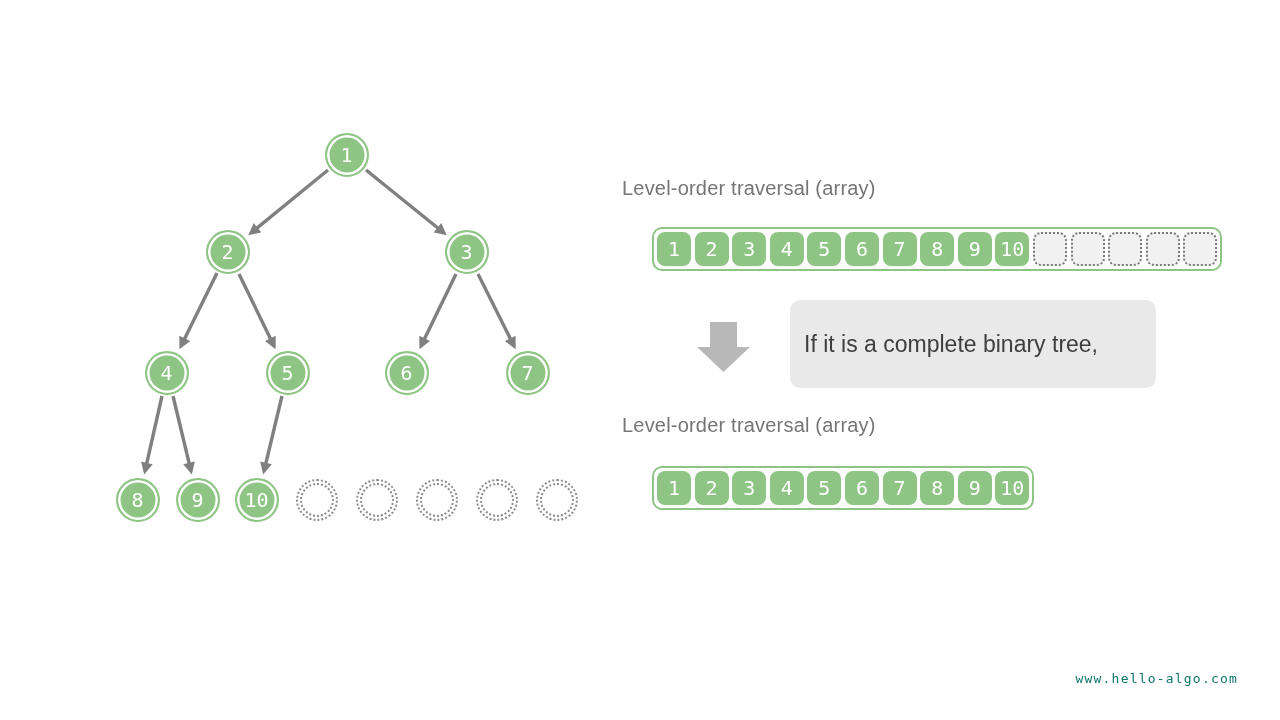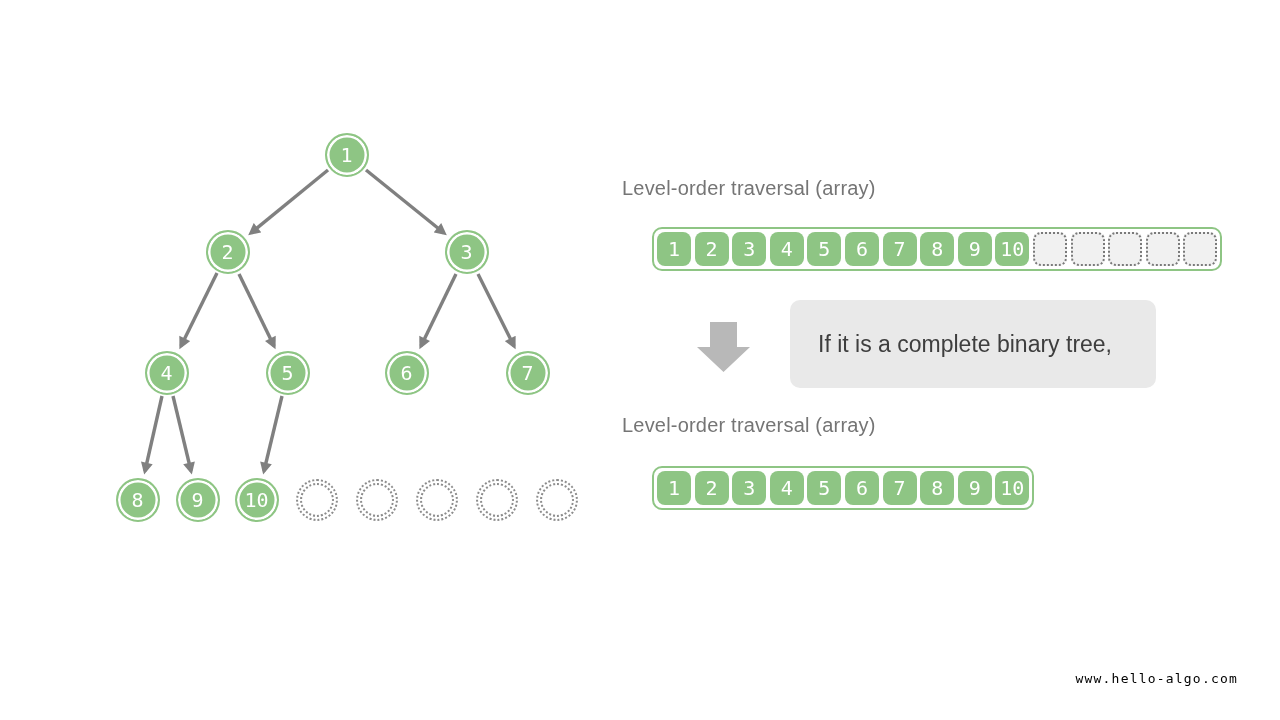--- a/index.html
+++ b/index.html
@@ -39,26 +39,26 @@
     width:34px;height:34px;border-radius:8px;background:#8ec584;
     display:flex;align-items:center;justify-content:center;
     color:#ffffff;font-family:"DejaVu Sans Mono",monospace;font-size:20px;
   }
   .cell.empty{
     background:#f1f1f1;border:2px dotted #7a7a7a;width:30px;height:30px;border-radius:8px;
   }
   .note-box{
     position:absolute;left:790px;top:300px;width:366px;height:88px;border-radius:10px;
     background:#e9e9e9;display:flex;flex-direction:column;justify-content:center;
-    padding-left:28px;box-sizing:border-box;
+    padding-left:14px;box-sizing:border-box;
   }
   .note-box .line{color:#3e3e3e;font-size:23px;line-height:30px;}
   .note-box .hl{color:#9e9e9e;font-weight:bold;}
   .watermark{
-    position:absolute;right:42px;top:671px;color:#000000;
+    position:absolute;right:42px;top:671px;color:#0f766e;
     font-family:"DejaVu Sans Mono",monospace;font-size:13px;letter-spacing:1.2px;
   }
 </style>
 </head>
 <body>
 
 <div class="stage">
 
   <svg class="tree-svg" width="1280" height="720">
     <defs>

